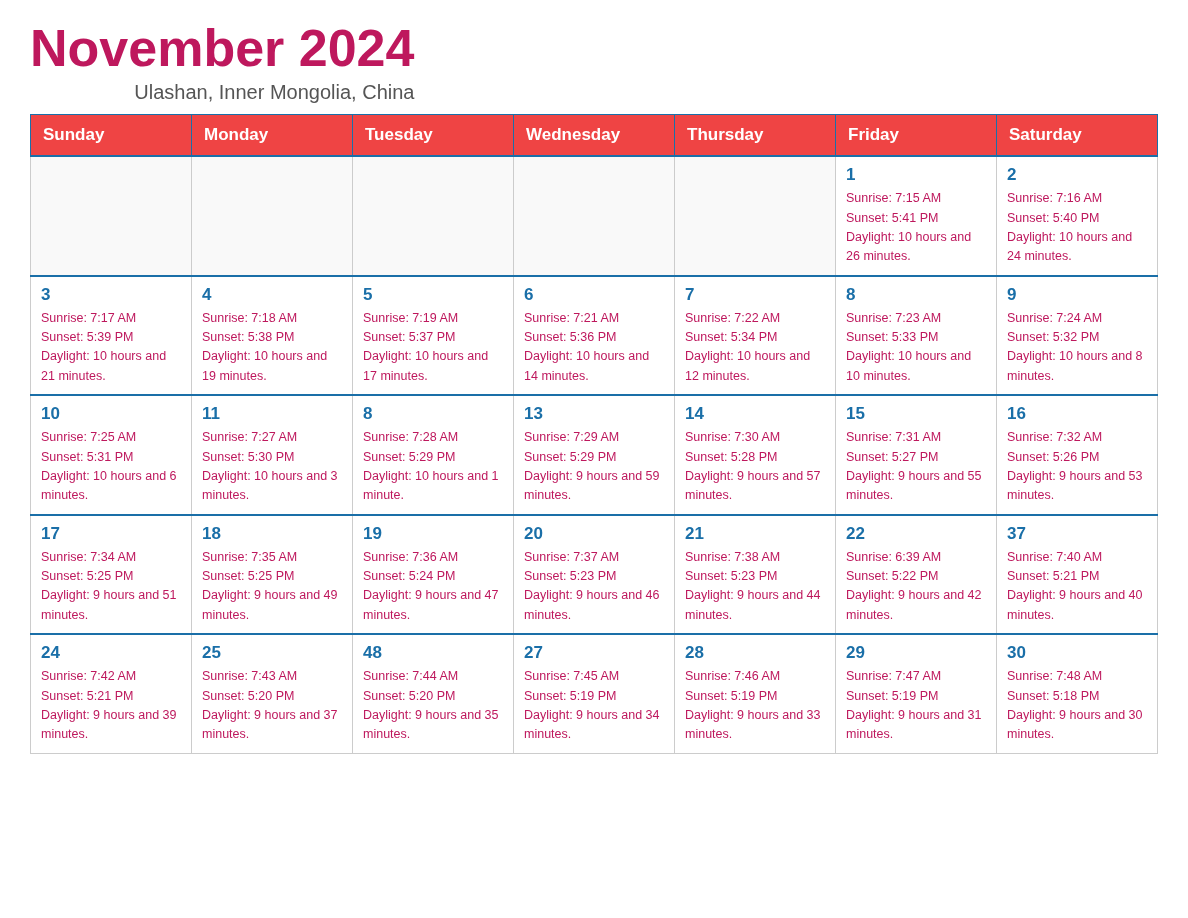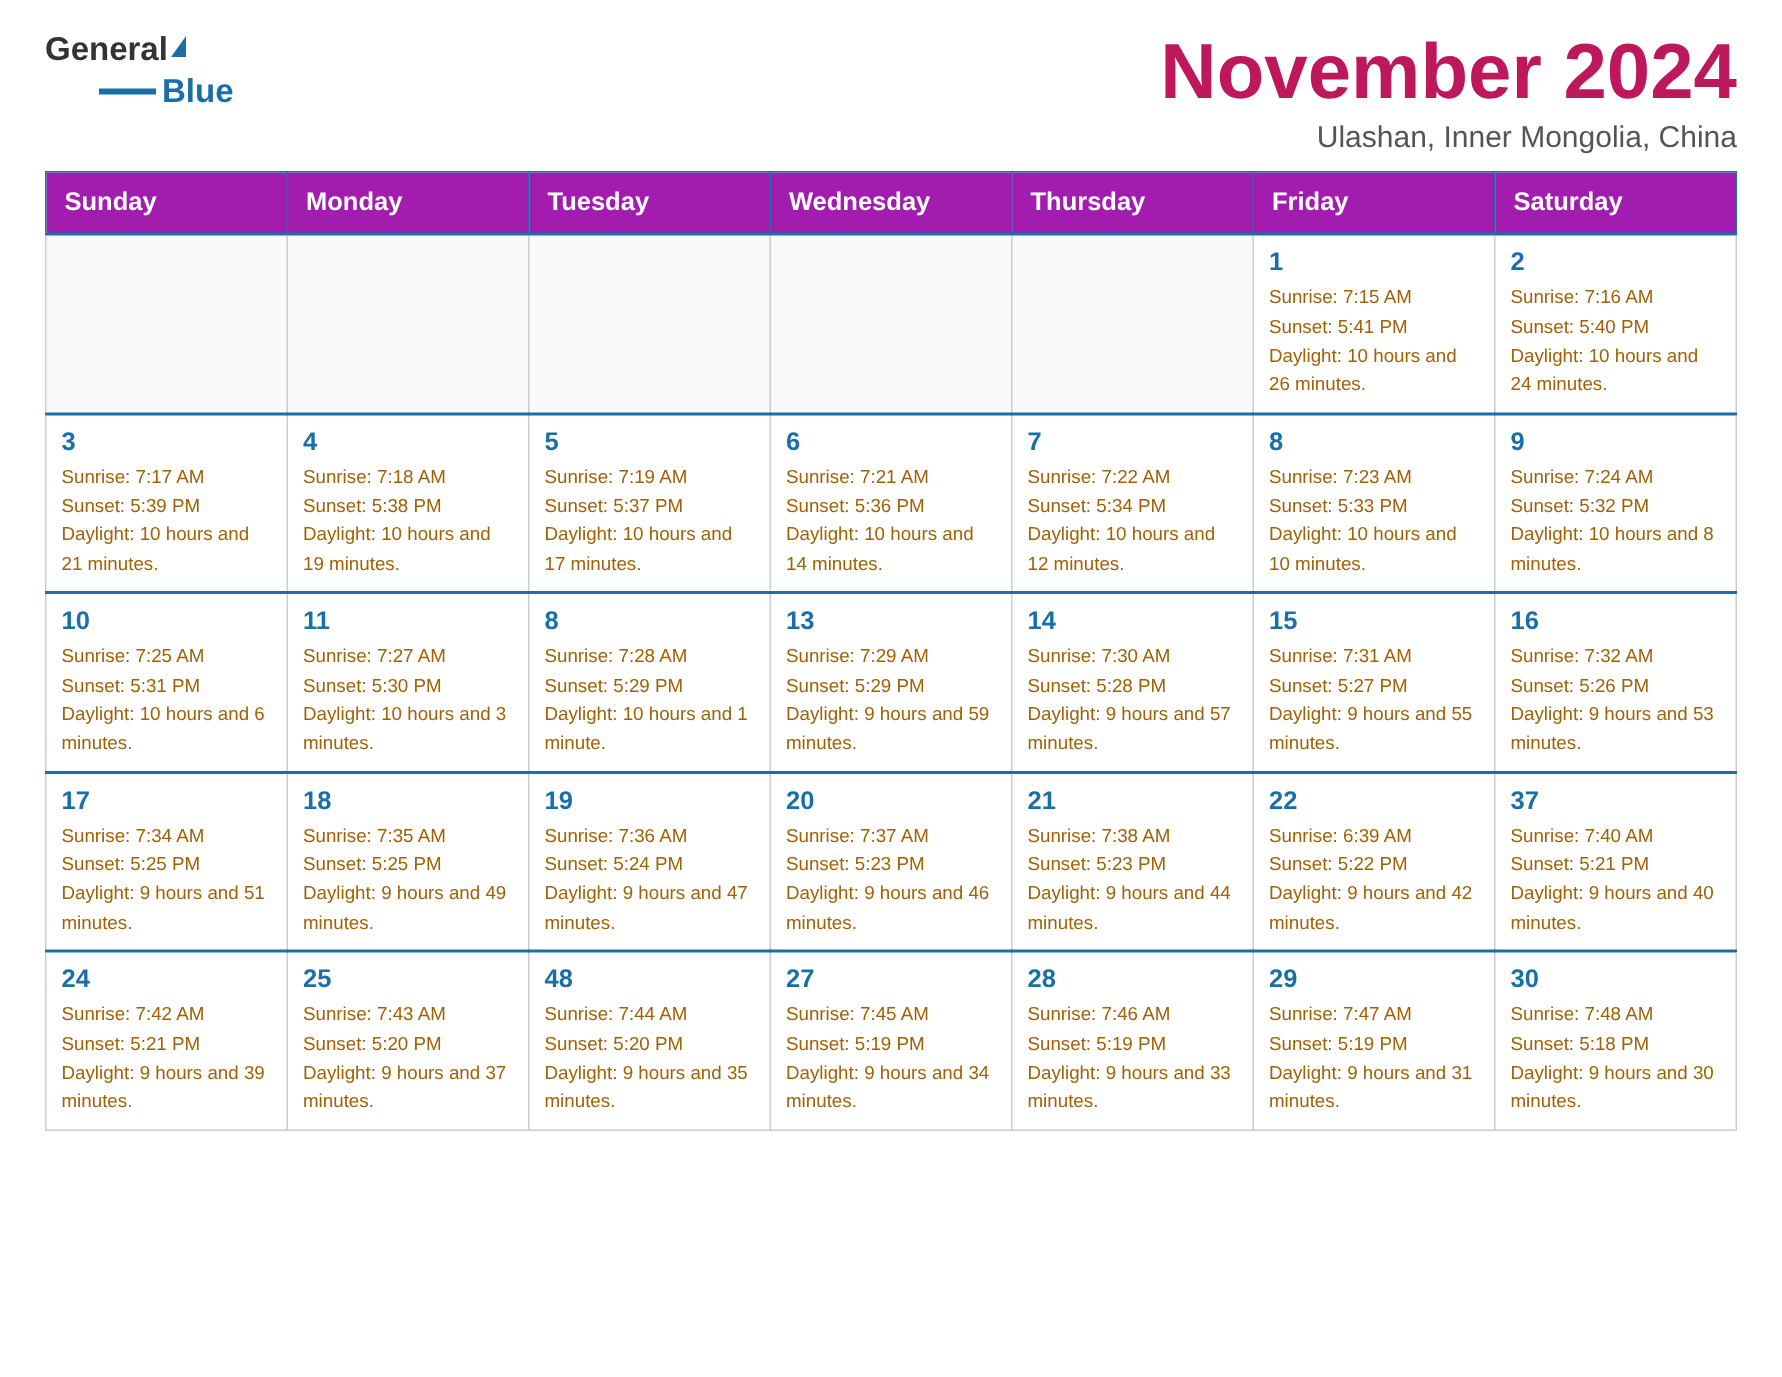--- a/index.html
+++ b/index.html
@@ -83,21 +83,21 @@
     }
 
     .calendar-table {
       width: 100%;
       border-collapse: collapse;
       border: 1px solid #aaa;
       margin-top: 8px;
     }
 
     .calendar-table th {
-      background: #a21caf;
+      background: #ef4444;
       color: #fff;
       font-size: 17px;
       font-weight: 600;
       padding: 10px 12px;
       text-align: left;
       border: 1px solid #1a6fa8;
     }
 
     .calendar-table td {
       vertical-align: top;
@@ -110,50 +110,40 @@
     .day-number {
       font-size: 17px;
       font-weight: bold;
       color: #1a6fa8;
       display: block;
       margin-bottom: 4px;
     }
 
     .day-info {
       font-size: 12.5px;
-      color: #a16207;
+      color: #be185d;
       line-height: 1.55;
     }
 
     .empty-cell {
       background: #f9f9f9;
     }
 
     tr {
       border-bottom: 2px solid #1a6fa8;
     }
 
     .calendar-table tbody tr:last-child {
       border-bottom: none;
     }
   </style>
 </head>
 <body>
 
 <div class="header-area">
-  <div class="logo-container">
-    <div class="logo-text">
-      <span class="logo-general">General</span>
-      <span class="logo-triangle"></span>
-    </div>
-    <div class="logo-line">
-      <div class="logo-bar"></div>
-      <span class="logo-blue-text">Blue</span>
-    </div>
-  </div>
   <div class="title-area">
     <div class="month-title">November 2024</div>
     <div class="location-title">Ulashan, Inner Mongolia, China</div>
   </div>
 </div>
 
 <table class="calendar-table">
   <thead>
     <tr>
     <th>Sunday</th>

